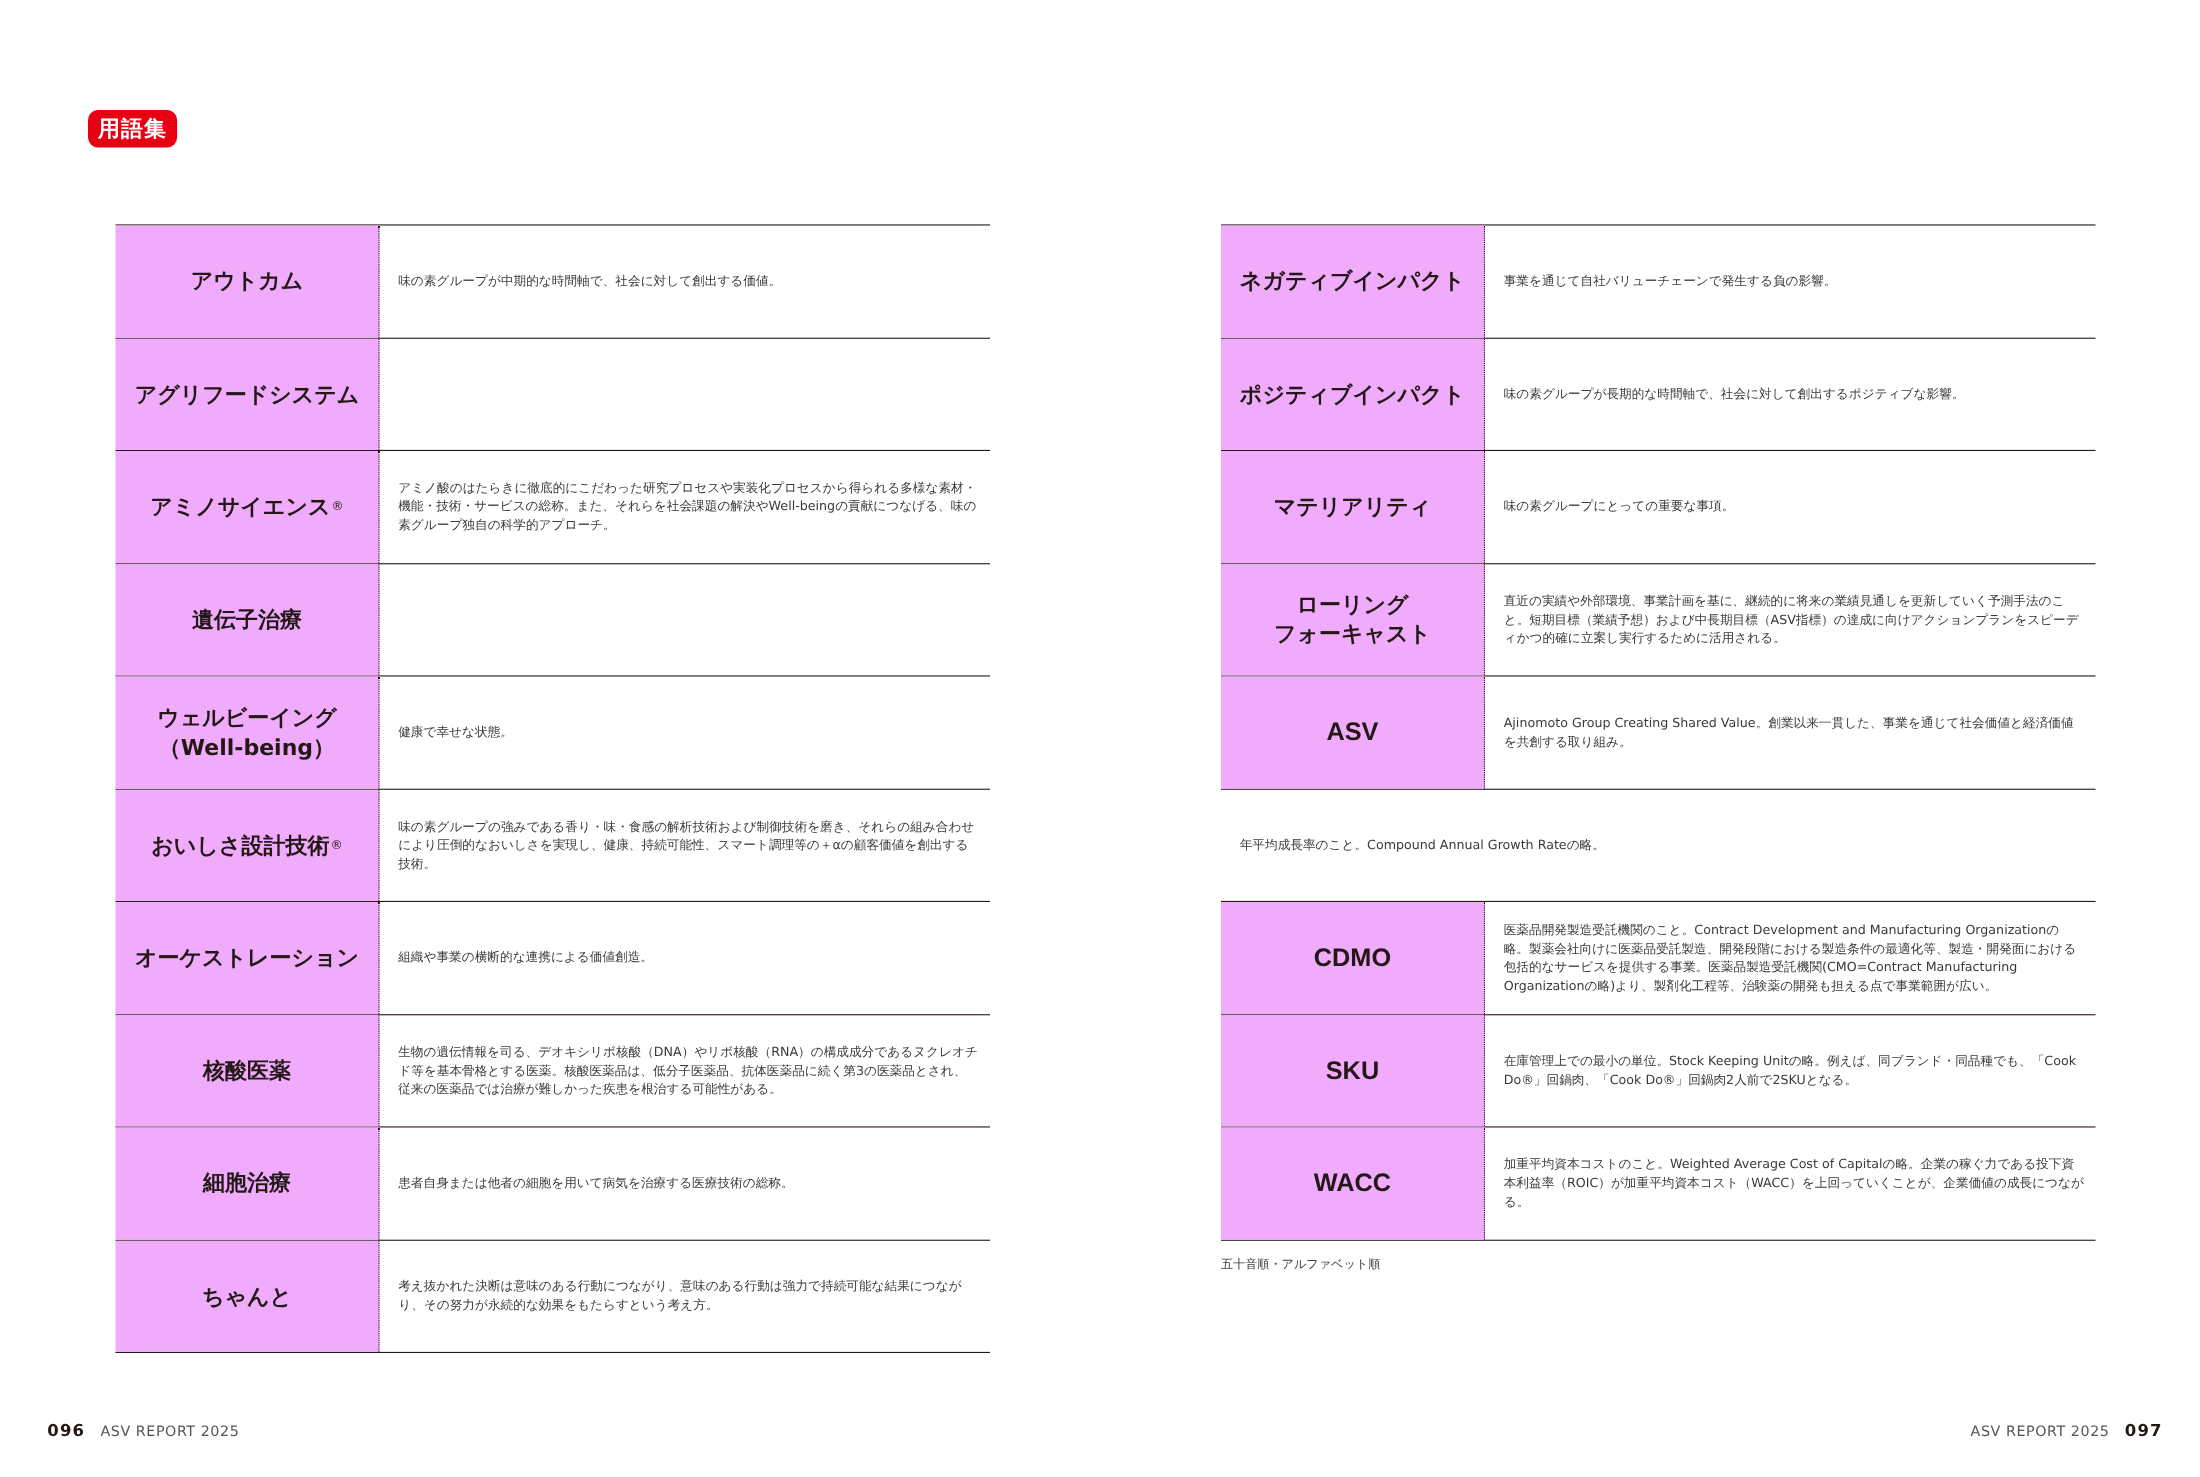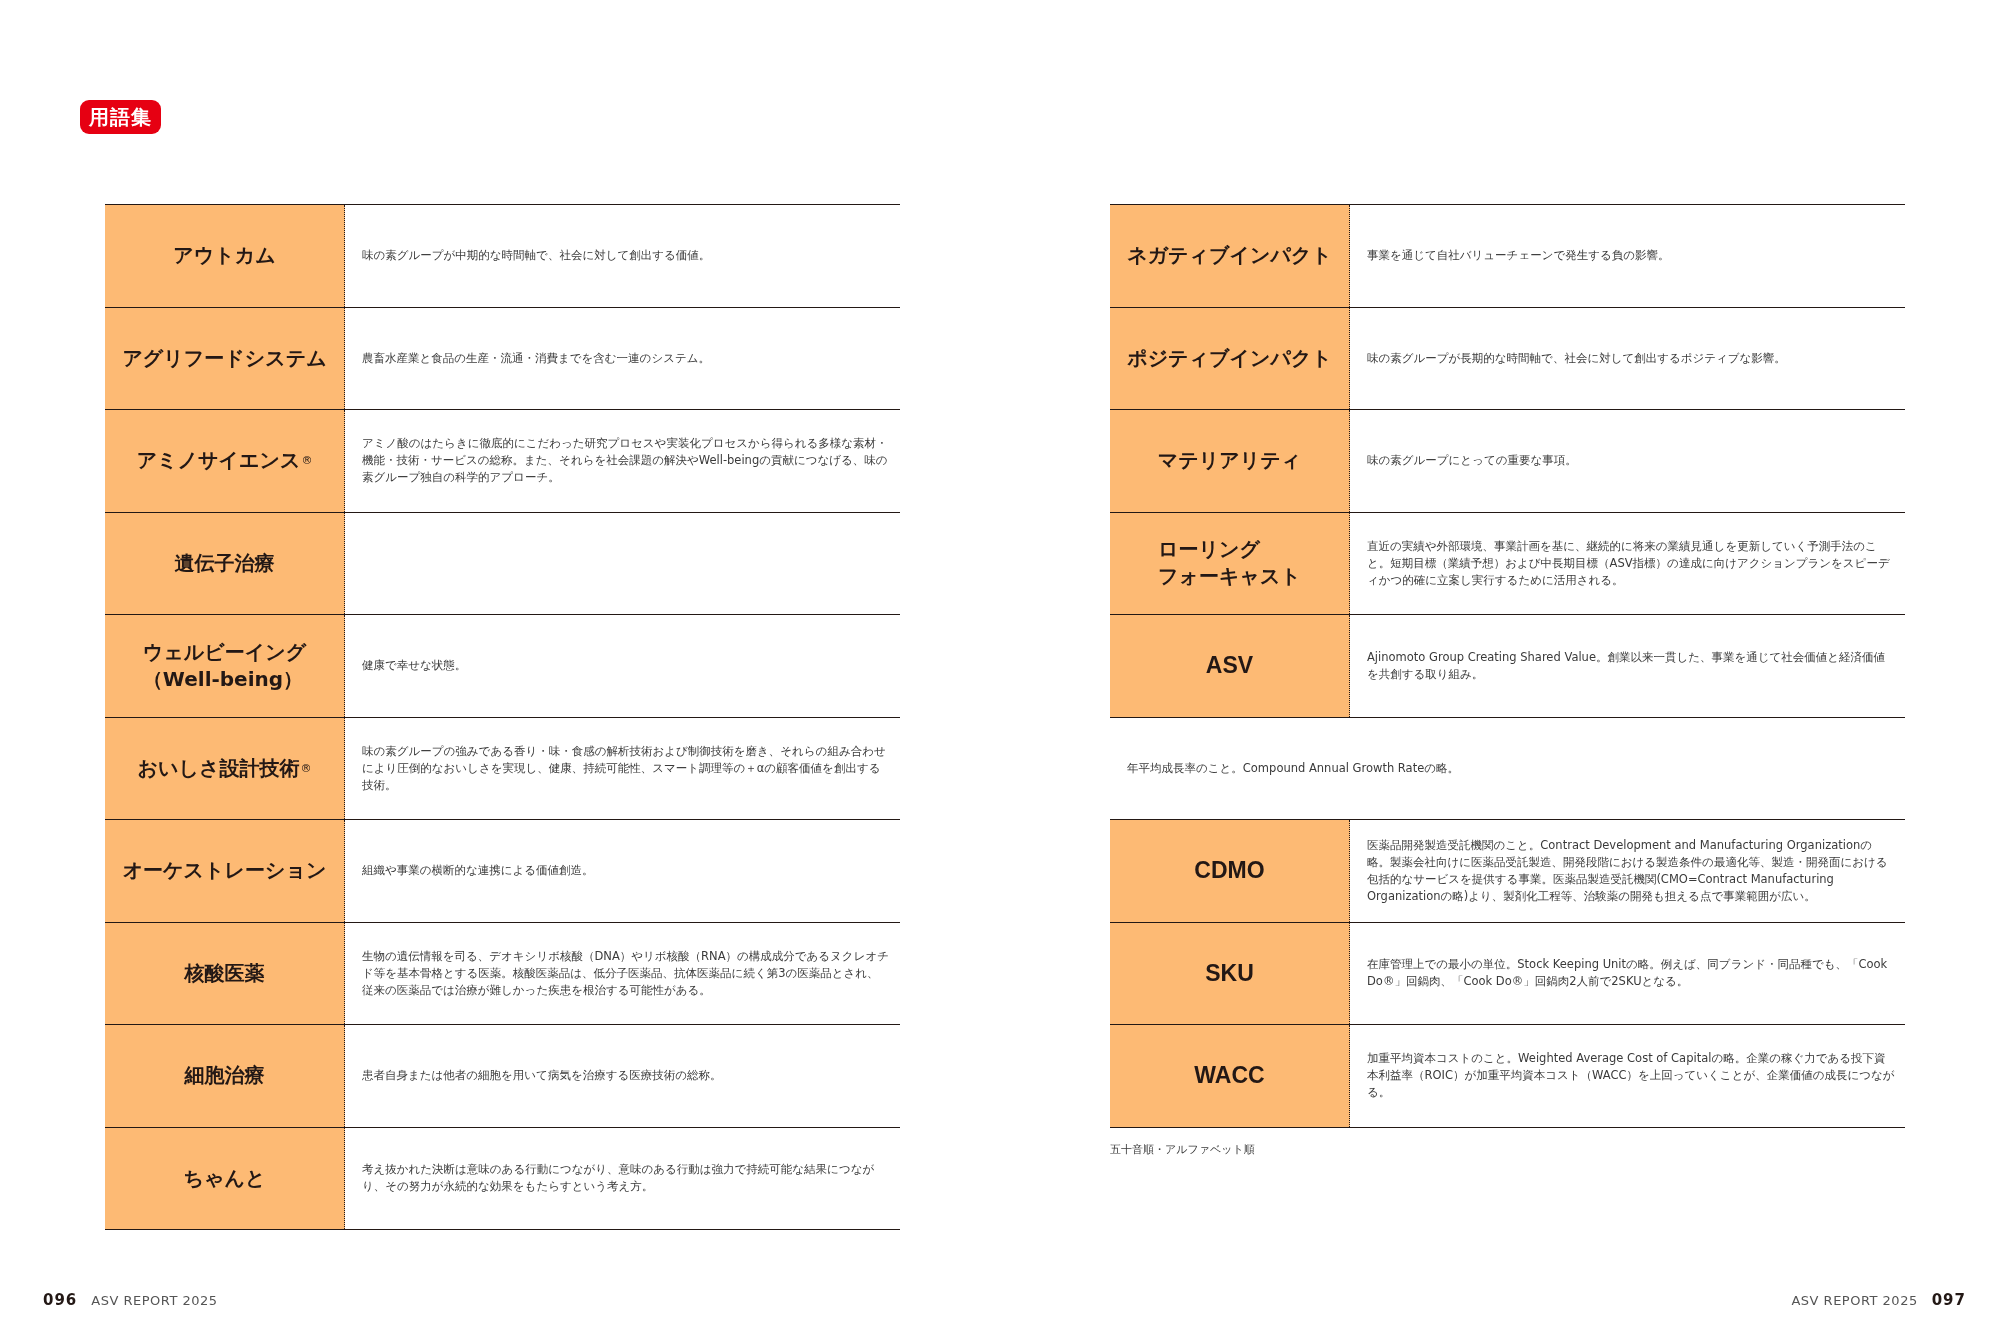--- a/index.html
+++ b/index.html
@@ -38,25 +38,26 @@
     .glossary-table.left { left: 105px; top: 204px; }
     .glossary-table.right { left: 1110px; top: 204px; }
     .row {
       display: flex;
       height: 101.5px;
       border-bottom: 1.5px solid #231815;
     }
     .term {
       width: 240px;
       flex: 0 0 240px;
-      background: #fdba74;
+      background: #f0abfc;
       border-right: 1.5px dotted #231815;
       display: flex;
       align-items: center;
       justify-content: center;
+      text-align: center;
       font-weight: bold;
       font-size: 20px;
       line-height: 27px;
       color: #231815;
       white-space: pre-line;
       padding: 0 12px;
       box-sizing: border-box;
     }
     .term.latin {
       font-family: Liberation Sans, sans-serif;
@@ -112,21 +113,20 @@
 
 <div class="badge">用語集</div>
 
 <div class="glossary-table left">
   <div class="row">
     <div class="term">アウトカム</div>
     <div class="def">味の素グループが中期的な時間軸で、社会に対して創出する価値。</div>
   </div>
   <div class="row">
     <div class="term">アグリフードシステム</div>
-    <div class="def">農畜水産業と食品の生産・流通・消費までを含む一連のシステム。</div>
   </div>
   <div class="row">
     <div class="term">
       <span>アミノサイエンス</span><span class="reg">®</span>
     </div>
     <div class="def">アミノ酸のはたらきに徹底的にこだわった研究プロセスや実装化プロセスから得られる多様な素材・機能・技術・サービスの総称。また、それらを社会課題の解決やWell-beingの貢献につなげる、味の素グループ独自の科学的アプローチ。</div>
   </div>
   <div class="row">
     <div class="term">遺伝子治療</div>
   </div>

